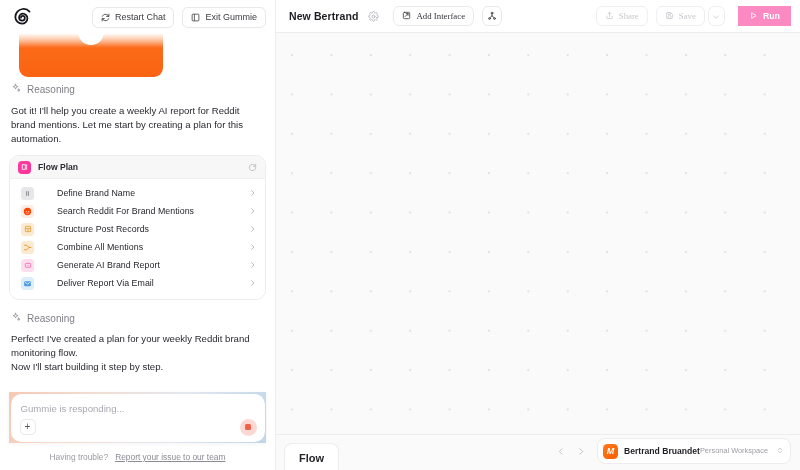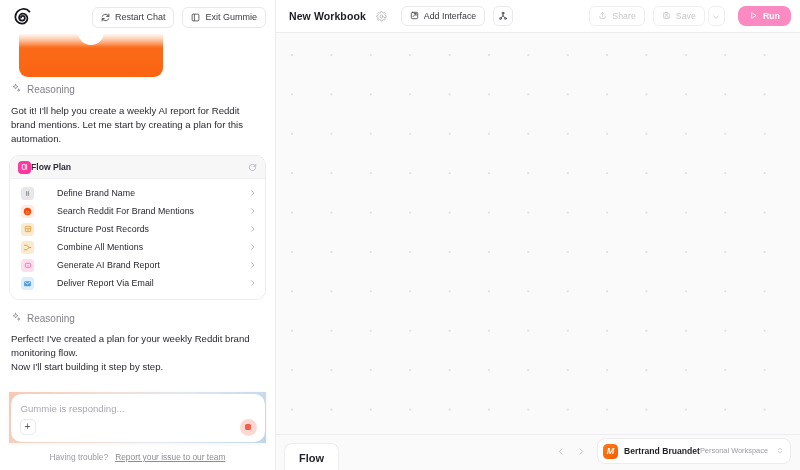--- a/index.html
+++ b/index.html
@@ -75,21 +75,21 @@
 
   
   .flow-plan {
     margin: 9px 0 0 0;
     border: 1px solid #ececef;
     border-radius: 10px;
     background: #fff;
     overflow: hidden;
   }
   .fp-head {
-    display:flex; align-items:center; 
+    display:flex; align-items:center; gap:7px;
     height: 23px; padding: 0 8px;
     background: #f7f7f8;
     border-bottom: 1px solid #efeff1;
   }
   .fp-badge {
     width:13px; height:13px; border-radius:4px;
     background: linear-gradient(135deg,#ff3fa4,#fb2e96);
     display:flex; align-items:center; justify-content:center;
   }
   .fp-title { font-size: 8.6px; font-weight: 600; color:#2c2c33; }
@@ -166,36 +166,36 @@
   }
   .wb-title { font-size: 10.5px; font-weight: 700; color:#1c1c22; letter-spacing:.1px;}
   .icon-btn-plain {
     width: 15px;height:15px;display:flex;align-items:center;justify-content:center;
     color:#b6b6bd;
   }
   .tb-btn {
     display:flex;align-items:center;gap:5px;
     height: 20px; padding: 0 8px;
     border:1px solid #e9e9ec; border-radius:6px; background:#fff;
-    font-size: 8.8px; color:#34343b; font-weight:500; white-space:nowrap;
+    font-size: 8.8px; color:#34343b; font-weight:500; white-space:nowrap;font-family:Liberation Serif, serif;
   }
   .tb-icon-btn {
     width: 20px;height:20px;border:1px solid #e9e9ec;border-radius:6px;background:#fff;
     display:flex;align-items:center;justify-content:center;color:#34343b;
   }
   .tb-spacer { flex:1; }
   .tb-btn.muted { color:#c8c8ce; border-color:#efeff1; }
   .tb-btn.muted svg { color:#cbcbd1; }
   .tb-caret {
     width:17px;height:20px;border:1px solid #efeff1;border-radius:6px;background:#fff;
     display:flex;align-items:center;justify-content:center;color:#c8c8ce;
   }
   .run-btn {
     display:flex;align-items:center;gap:5px;
-    height:20px;padding:0 11px;border-radius:8px;
+    height:20px;padding:0 11px;border-radius:0;
     background:#fb8ac3; color:#fff; font-size:8.8px; font-weight:600;
   }
 
   .canvas-body {
     flex: 1 1 auto;
     position: relative;
     background-color: #fafafa;
     background-image: radial-gradient(circle at 1px 1px, #e2e2e4 1px, transparent 0);
     background-size: 39.4px 39.4px;
     background-position: 15px 21px;
@@ -449,21 +449,21 @@
       <span>Having trouble?</span>
       &nbsp;
       <a href="#">Report your issue to our team</a>
     </div>
 
   </div>
 
   <div class="canvas-panel">
 
     <div class="canvas-top">
-      <span class="wb-title">New Workbook</span>
+      <span class="wb-title">New Bertrand</span>
       <span class="icon-btn-plain">
         <svg width="11" height="11" viewBox="0 0 24 24" fill="none" stroke="currentColor" stroke-width="2" stroke-linecap="round" stroke-linejoin="round">
           <circle cx="12" cy="12" r="3.2"></circle>
           <path d="M19.2 14.4a1.6 1.6 0 0 0 .32 1.76l.06.06a1.94 1.94 0 1 1-2.74 2.74l-.06-.06a1.6 1.6 0 0 0-1.76-.32 1.6 1.6 0 0 0-.97 1.47v.17a1.94 1.94 0 1 1-3.88 0v-.09a1.6 1.6 0 0 0-1.05-1.47 1.6 1.6 0 0 0-1.76.32l-.06.06A1.94 1.94 0 1 1 4.56 16.4l.06-.06a1.6 1.6 0 0 0 .32-1.76 1.6 1.6 0 0 0-1.47-.97h-.17a1.94 1.94 0 1 1 0-3.88h.09A1.6 1.6 0 0 0 4.86 8.7a1.6 1.6 0 0 0-.32-1.76l-.06-.06A1.94 1.94 0 1 1 7.22 4.14l.06.06a1.6 1.6 0 0 0 1.76.32h.08A1.6 1.6 0 0 0 10.1 3.05v-.17a1.94 1.94 0 1 1 3.88 0v.09a1.6 1.6 0 0 0 .97 1.47 1.6 1.6 0 0 0 1.76-.32l.06-.06a1.94 1.94 0 1 1 2.74 2.74l-.06.06a1.6 1.6 0 0 0-.32 1.76v.08a1.6 1.6 0 0 0 1.47.97h.17a1.94 1.94 0 1 1 0 3.88h-.09a1.6 1.6 0 0 0-1.47.97z"></path>
         </svg>
       </span>
 
       <div class="tb-btn" style="margin-left:4px;">
         <span>
           <svg width="9" height="9" viewBox="0 0 24 24" fill="none" stroke="#35353c" stroke-width="2.1" stroke-linecap="round" stroke-linejoin="round">

